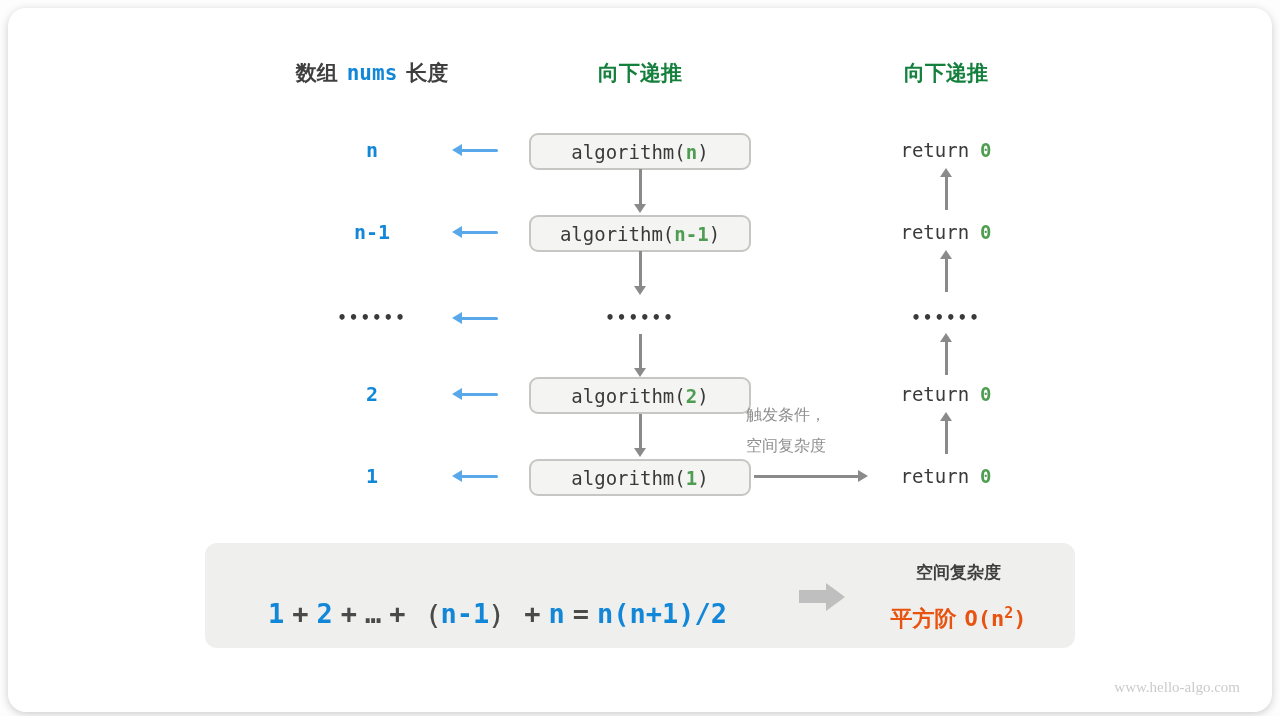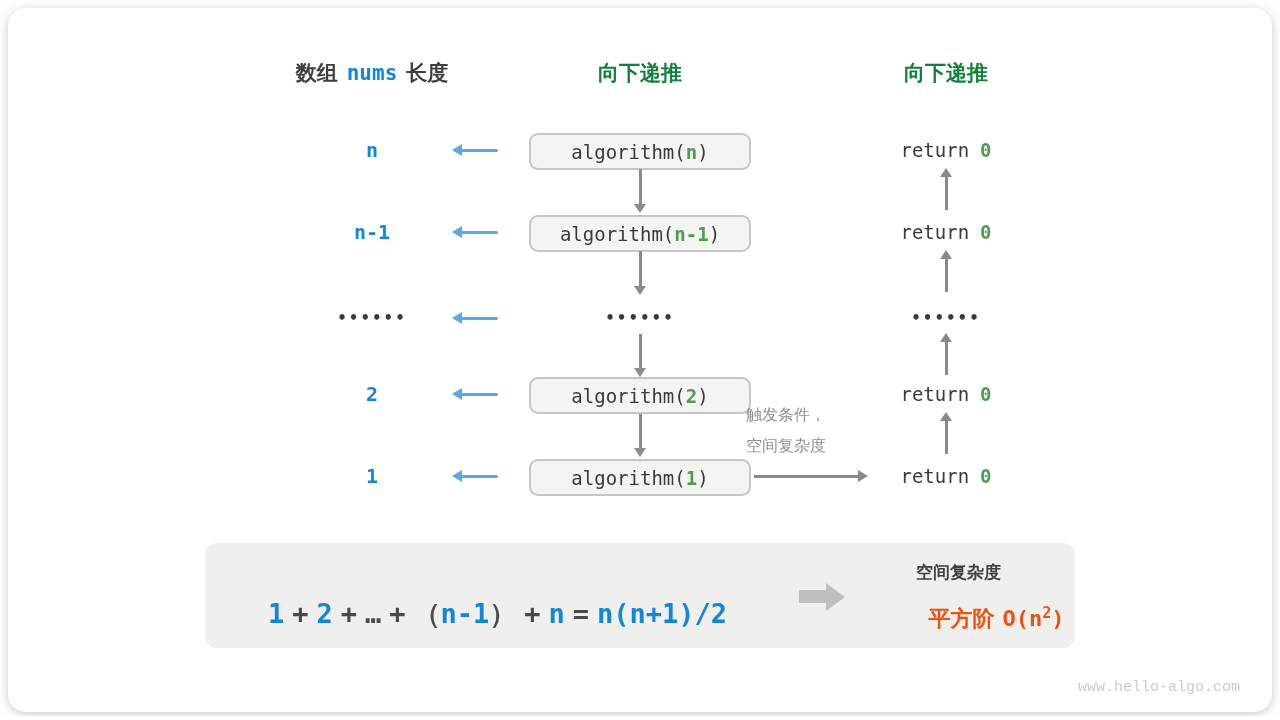--- a/index.html
+++ b/index.html
@@ -82,21 +82,21 @@
   .blk-head{width:0;height:0;border-top:14px solid transparent;border-bottom:14px solid transparent;
             border-left:19px solid #bfbfbf;}
 
   .cx-title{width:205px;text-align:center;font-size:17px;font-weight:bold;color:#3f3f3f;
             height:28px;line-height:28px;}
   .cx-value{width:205px;text-align:center;font-size:22px;font-weight:bold;color:#e95310;
             height:30px;line-height:30px;}
   .cx-value .bigo{font-family:"DejaVu Sans Mono",monospace;margin-left:8px;}
   .cx-value sup{font-size:15px;}
 
-  .watermark{font-family:Liberation Mono, monospace;font-size:15px;color:#cbcbcb;}
+  .watermark{font-family:Liberation Serif, serif;font-size:15px;color:#cbcbcb;}
 </style>
 </head>
 <body>
 
 <div class="page">
   <div class="card"></div>
   <div class="stage">
 
     <div class="abs hdr hdr-dark" style="left:272px;top:59px;width:200px;"><span>数组</span><span class="code" style="color:#1287d8;font-weight:bold;margin:0 9px;">nums</span><span>长度</span></div>
     <div class="abs hdr hdr-gray" style="left:565px;top:59px;width:150px;">向下递推</div>
@@ -203,18 +203,18 @@
       </div>
     <div class="abs ret" style="left:871px;top:463px;"><span class="retkw">return</span><span class="retval">0</span></div>
 
     <div class="abs panel" style="left:205px;top:543px;"></div>
     <div class="abs formula" style="left:215px;top:599px;"><span class="ftok f-blue">1</span><span class="ftok f-dark">+</span><span class="ftok f-blue">2</span><span class="ftok f-dark">+</span><span class="ftok f-dark">…</span><span class="ftok f-dark">+</span><span class="ftok f-dark" style="margin-right:0;">（</span><span class="ftok f-blue" style="margin:0;">n-1</span><span class="ftok f-dark" style="margin-left:0;">）</span><span class="ftok f-dark">+</span><span class="ftok f-blue">n</span><span class="ftok f-dark">=</span><span class="ftok f-blue">n(n+1)/2</span></div>
 
     <div class="abs blk-tail" style="left:799px;top:590px;"></div>
     <div class="abs blk-head" style="left:826px;top:583px;"></div>
 
     <div class="abs cx-title" style="left:856px;top:558px;">空间复杂度</div>
-    <div class="abs cx-value" style="left:894px;top:598px;"><span>平方阶</span><span class="bigo"><span>O(n</span><sup>2</sup><span>)</span></span></div>
+    <div class="abs cx-value" style="left:856px;top:598px;"><span>平方阶</span><span class="bigo"><span>O(n</span><sup>2</sup><span>)</span></span></div>
 
     <div class="abs watermark" style="right:40px;top:679px;">www.hello-algo.com</div>
 
   </div>
 </div>
 
 </body></html>

